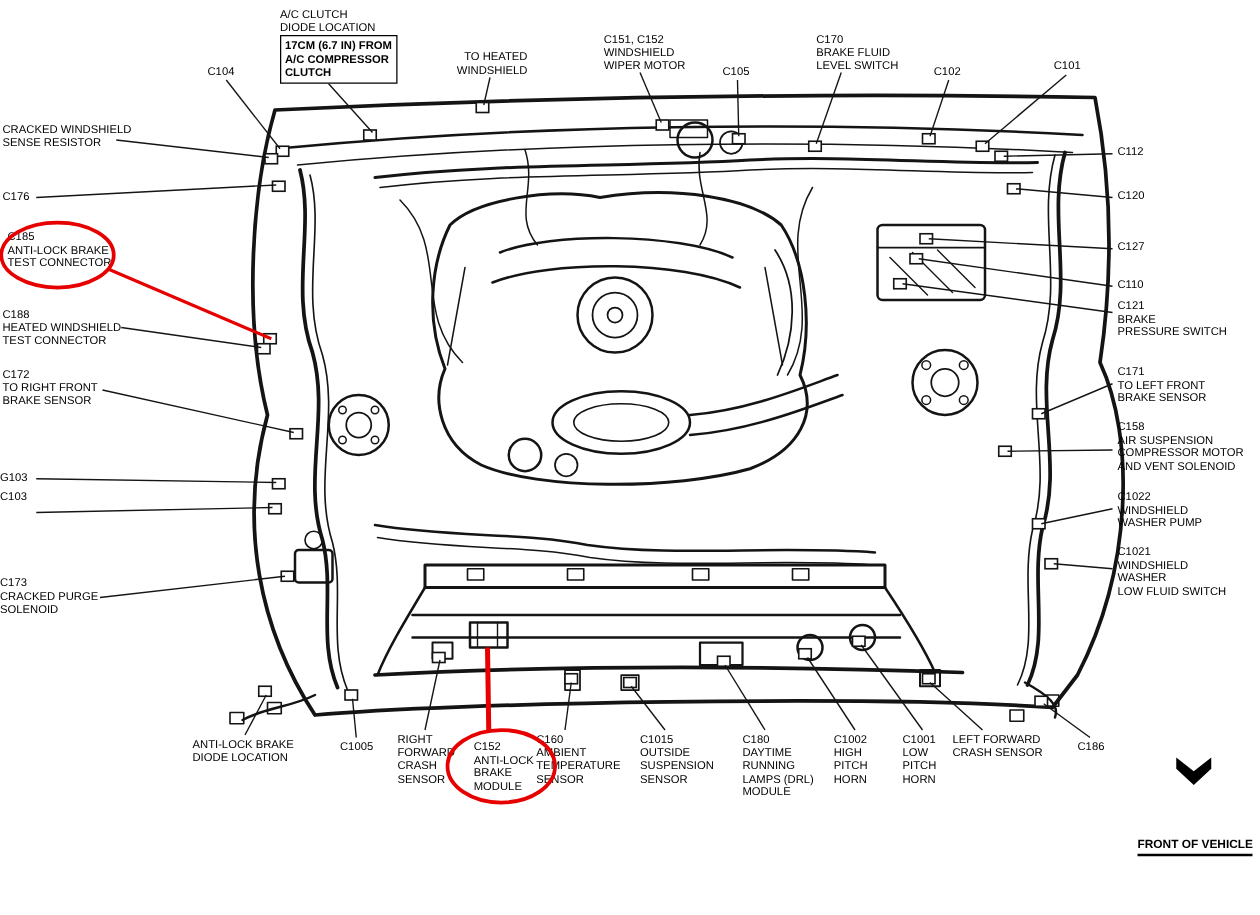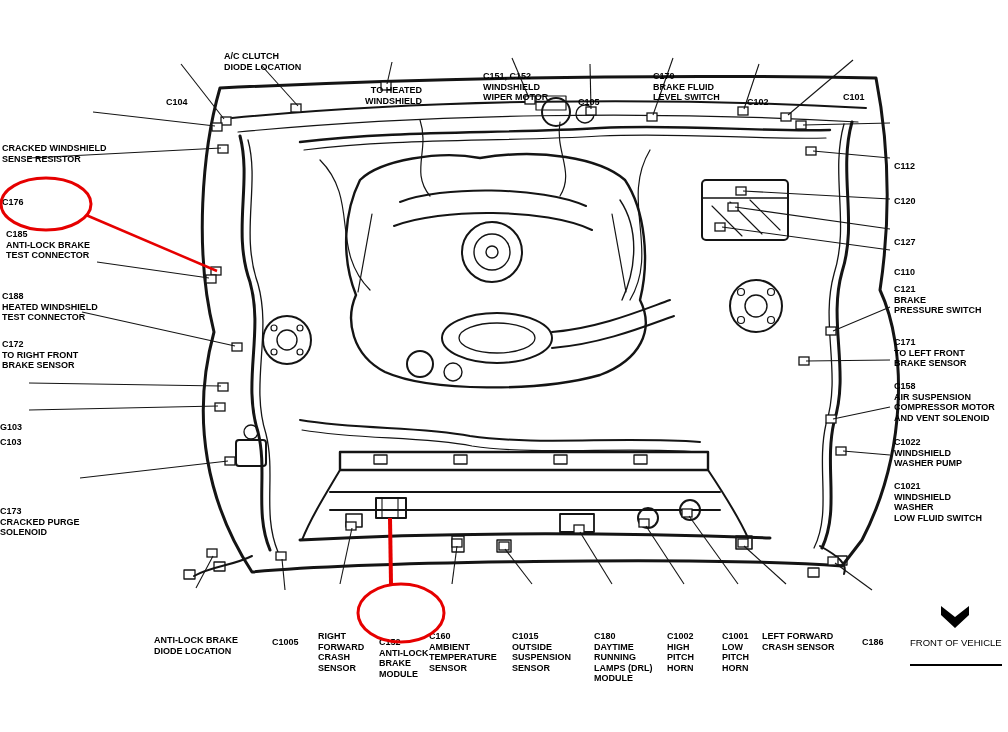--- a/index.html
+++ b/index.html
@@ -3,35 +3,34 @@
 <meta charset="utf-8">
 <style>
   * { margin:0; padding:0; box-sizing:border-box; }
   html,body { background:#ffffff; }
   body { font-family:"Liberation Sans", sans-serif; }
   .stage { position:relative; width:1008px; height:732px; background:#fff; overflow:hidden; }
   svg.layer { position:absolute; left:0; top:0; }
   svg.layer.top { z-index:6; pointer-events:none; }
   .lbl {
     position:absolute; z-index:3;
-    font-size:9px; font-weight:bold; line-height:1.18; color:#000;
+    font-size:9px; font-weight:normal; line-height:1.18; color:#000;
     white-space:pre-line;
-    margin-top:45px;
   }
   .lbl.center { text-align:right; }
   .boxed {
     position:absolute; z-index:3;
     font-size:9px; font-weight:bold; line-height:1.22; color:#000;
     border:1.5px solid #000; padding:2px 3px; background:#fff;
     white-space:pre-line;
   }
   .fov {
     position:absolute; z-index:3;
-    font-size:9.5px; font-weight:normal; color:#000;
-    border-bottom:2px solid #000; padding-bottom:16px;
+    font-size:9.5px; font-weight:bold; color:#000;
+    border-bottom:2px solid #000; padding-bottom:2px;margin-top:33px;
   }
 </style>
 </head>
 <body>
 
 <div class="stage">
 
   <svg class="layer base" width="1008" height="732" viewBox="0 0 1008 732">
 
     <g stroke="#141414" fill="none" stroke-width="2" stroke-linecap="round" stroke-linejoin="round">
@@ -198,20 +197,23 @@
         <line x1="738" y1="584" x2="689" y2="516"></line>
       <line x1="786" y1="584" x2="744" y2="546"></line>
         <line x1="872" y1="590" x2="835" y2="563"></line>
     </g>
 
     <path d="M941,606 L955,617 L969,606 L969,615 L955,628 L941,615 Z" fill="#000000" stroke="none"></path>
   </svg>
 
   <div class="lbl" style="left:224px;top:6px">A/C CLUTCH
 DIODE LOCATION</div>
+  <div class="boxed" style="left:224px;top:28px">17CM (6.7 IN) FROM
+A/C COMPRESSOR
+CLUTCH</div>
   <div class="lbl" style="left:166px;top:52px">C104</div>
   <div class="lbl center" style="left:364px;top:40px;width:58px">TO HEATED
 WINDSHIELD</div>
   <div class="lbl" style="left:483px;top:26px">C151, C152
 WINDSHIELD
 WIPER MOTOR</div>
   <div class="lbl" style="left:578px;top:52px">C105</div>
   <div class="lbl" style="left:653px;top:26px">C170
 BRAKE FLUID
 LEVEL SWITCH</div>

